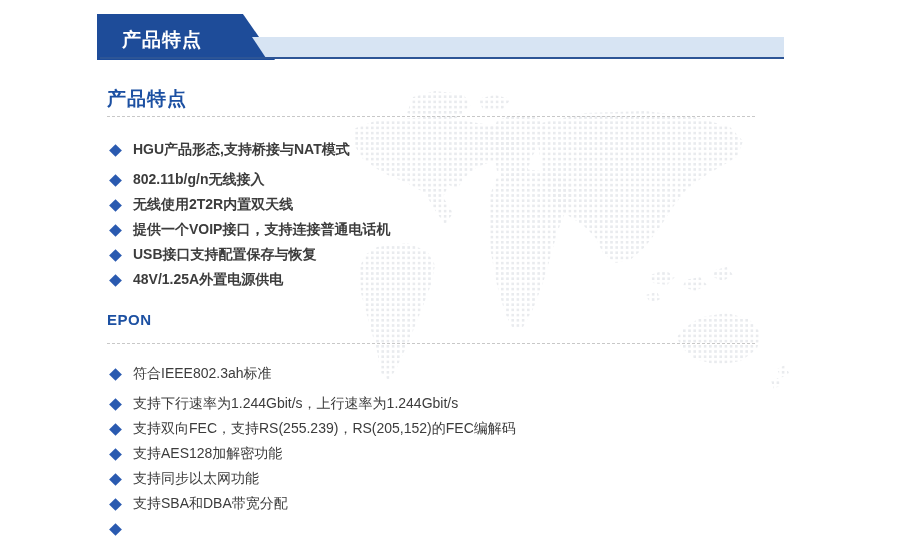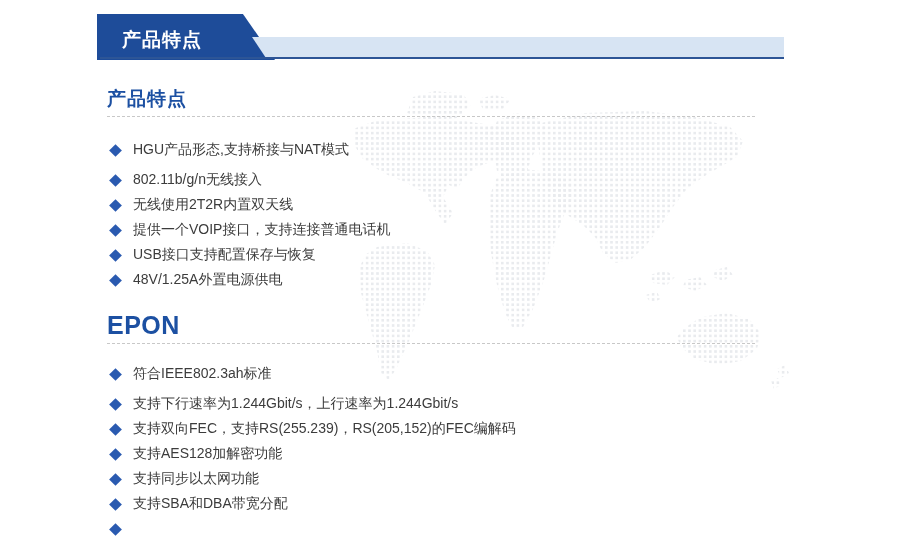--- a/index.html
+++ b/index.html
@@ -14,28 +14,28 @@
   .banner-light{position:absolute;left:252px;top:37px;width:532px;height:20px;
     background:#d7e4f3;clip-path:polygon(0 0,100% 0,100% 100%,2.5% 100%);}
   .banner-line{position:absolute;left:100px;top:57px;width:684px;height:2px;background:#2d5596;}
 
   
   .map{position:absolute;left:345px;top:85px;pointer-events:none;}
 
   
   .sec-title{position:absolute;margin:0;font-weight:bold;color:#1c50a2;white-space:nowrap;}
   #t1{left:107px;top:86px;font-size:19px;letter-spacing:1px;}
-  #t2{left:107px;top:311px;font-size:25px;letter-spacing:0.5px;}
+  #t2{left:107px;top:311px;font-size:15px;letter-spacing:0.5px;}
   .rule{position:absolute;left:107px;width:648px;height:0;border-top:1px dashed #c8c8c8;}
   #r1{top:116px;}
   #r2{top:343px;}
 
   
   ul.feats{position:absolute;left:108px;margin:0;padding:0;list-style:none;}
-  #ul1{top:143px;}
+  #ul1{top:143px;font-weight:bold;}
   #ul2{top:367px;}
   .feat{display:flex;align-items:center;height:14px;margin:0 0 11px 0;}
   .feat.gap{margin-bottom:16px;}
   .diamond{width:9px;height:9px;background:#2a5ab0;transform:rotate(45deg);
     margin:0 13px 0 3px;flex:none;}
   .feat-text{font-size:14px;color:#3c3c3c;white-space:nowrap;}
 </style>
 </head>
 <body>
 

